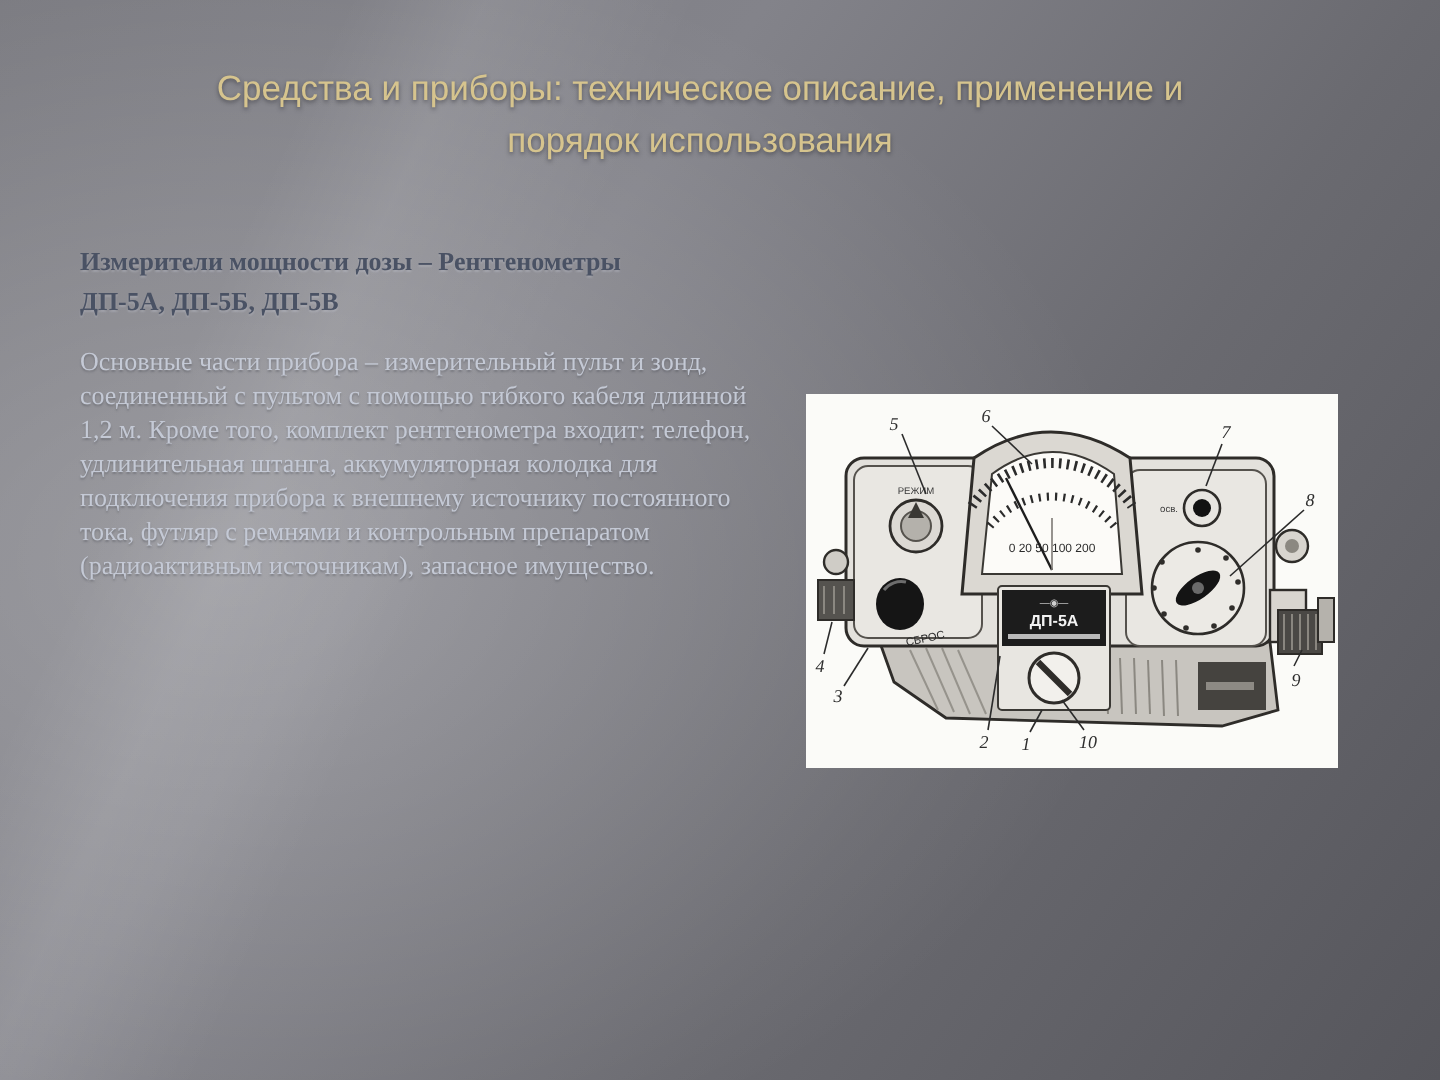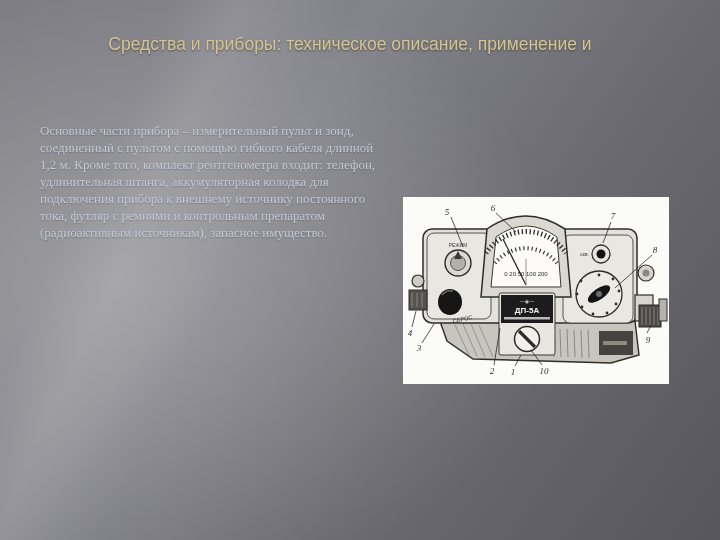--- a/index.html
+++ b/index.html
@@ -18,39 +18,44 @@
     text-shadow:0 1px 2px rgba(35,35,42,0.55);
   }
   .body-text {
     position:absolute; left:40px; top:121px; width:336px;
     font-size:13px; line-height:17px; color:#c4c9d5;
     text-shadow:0 1px 1px rgba(60,62,72,0.35);
   }
   .heading { font-weight:bold; color:#49526400; color:#4a5264; text-shadow:0 1px 1px rgba(205,210,222,0.30); }
   .heading .hline { line-height:20px; }
   .para1 { margin-top:6px; }
-  .para2 { margin-top:1px; }
+  .para2 { margin-top:11px; }
   .figure {
     position:absolute; left:403px; top:197px; width:266px; height:187px;
     background:#fbfbf8;
   }
   .figure svg { display:block; }
   .co { font-family:"Liberation Serif", serif; font-style:italic; font-size:9px; fill:#2e2e2e; }
   .ldr { stroke:#2b2b2b; stroke-width:0.8; fill:none; }
 </style>
 </head>
 <body>
 
 <div class="slide">
 
   <div class="title">
     <div>Средства и приборы: техническое описание, применение и</div>
+    <div>порядок использования</div>
   </div>
 
   <div class="body-text">
+    <div class="heading">
+      <div class="hline">Измерители мощности дозы – Рентгенометры</div>
+      <div class="hline">ДП-5А, ДП-5Б, ДП-5В</div>
+    </div>
     <div class="para2">Основные части прибора – измерительный пульт и зонд, соединенный с пультом с помощью гибкого кабеля длинной 1,2 м. Кроме того, комплект рентгенометра входит: телефон, удлинительная штанга, аккумуляторная колодка для подключения прибора к внешнему источнику постоянного тока, футляр с ремнями и контрольным препаратом (радиоактивным источникам), запасное имущество.</div>
   </div>
 
   <div class="figure">
     <svg width="266" height="187" viewBox="0 0 266 187">
 
       <g>
         <path d="M34,116 L232,124 L236,158 L208,166 L70,162 L44,144 Z" fill="#c8c5bf" stroke="#2e2c29" stroke-width="1.4"></path>
         <g stroke="#96938c" stroke-width="1">
           <path d="M52,128 L66,158"></path>

